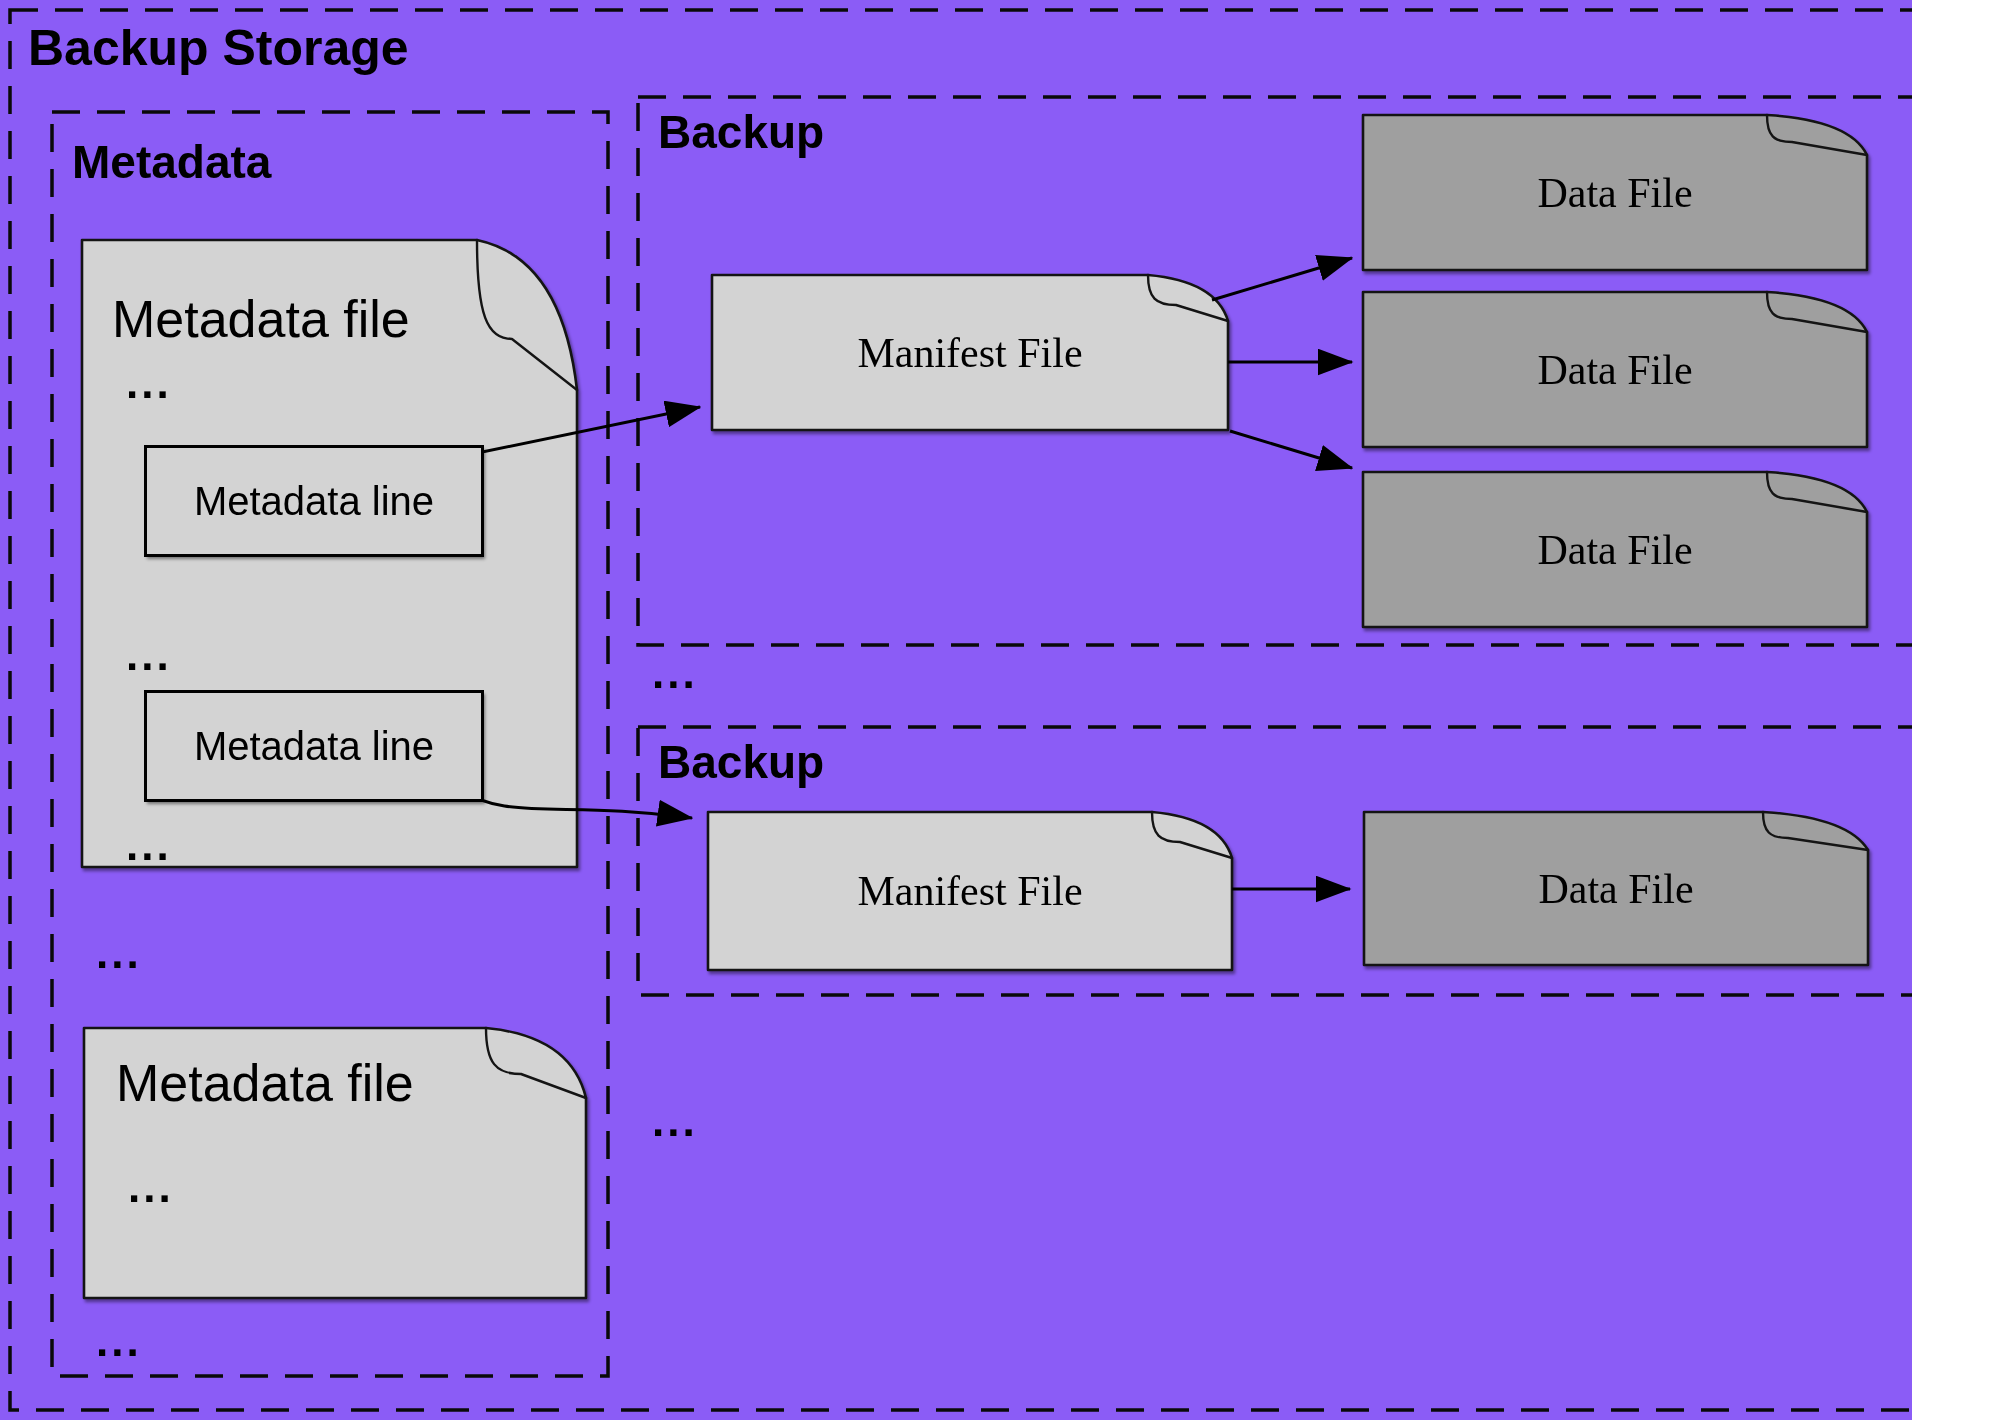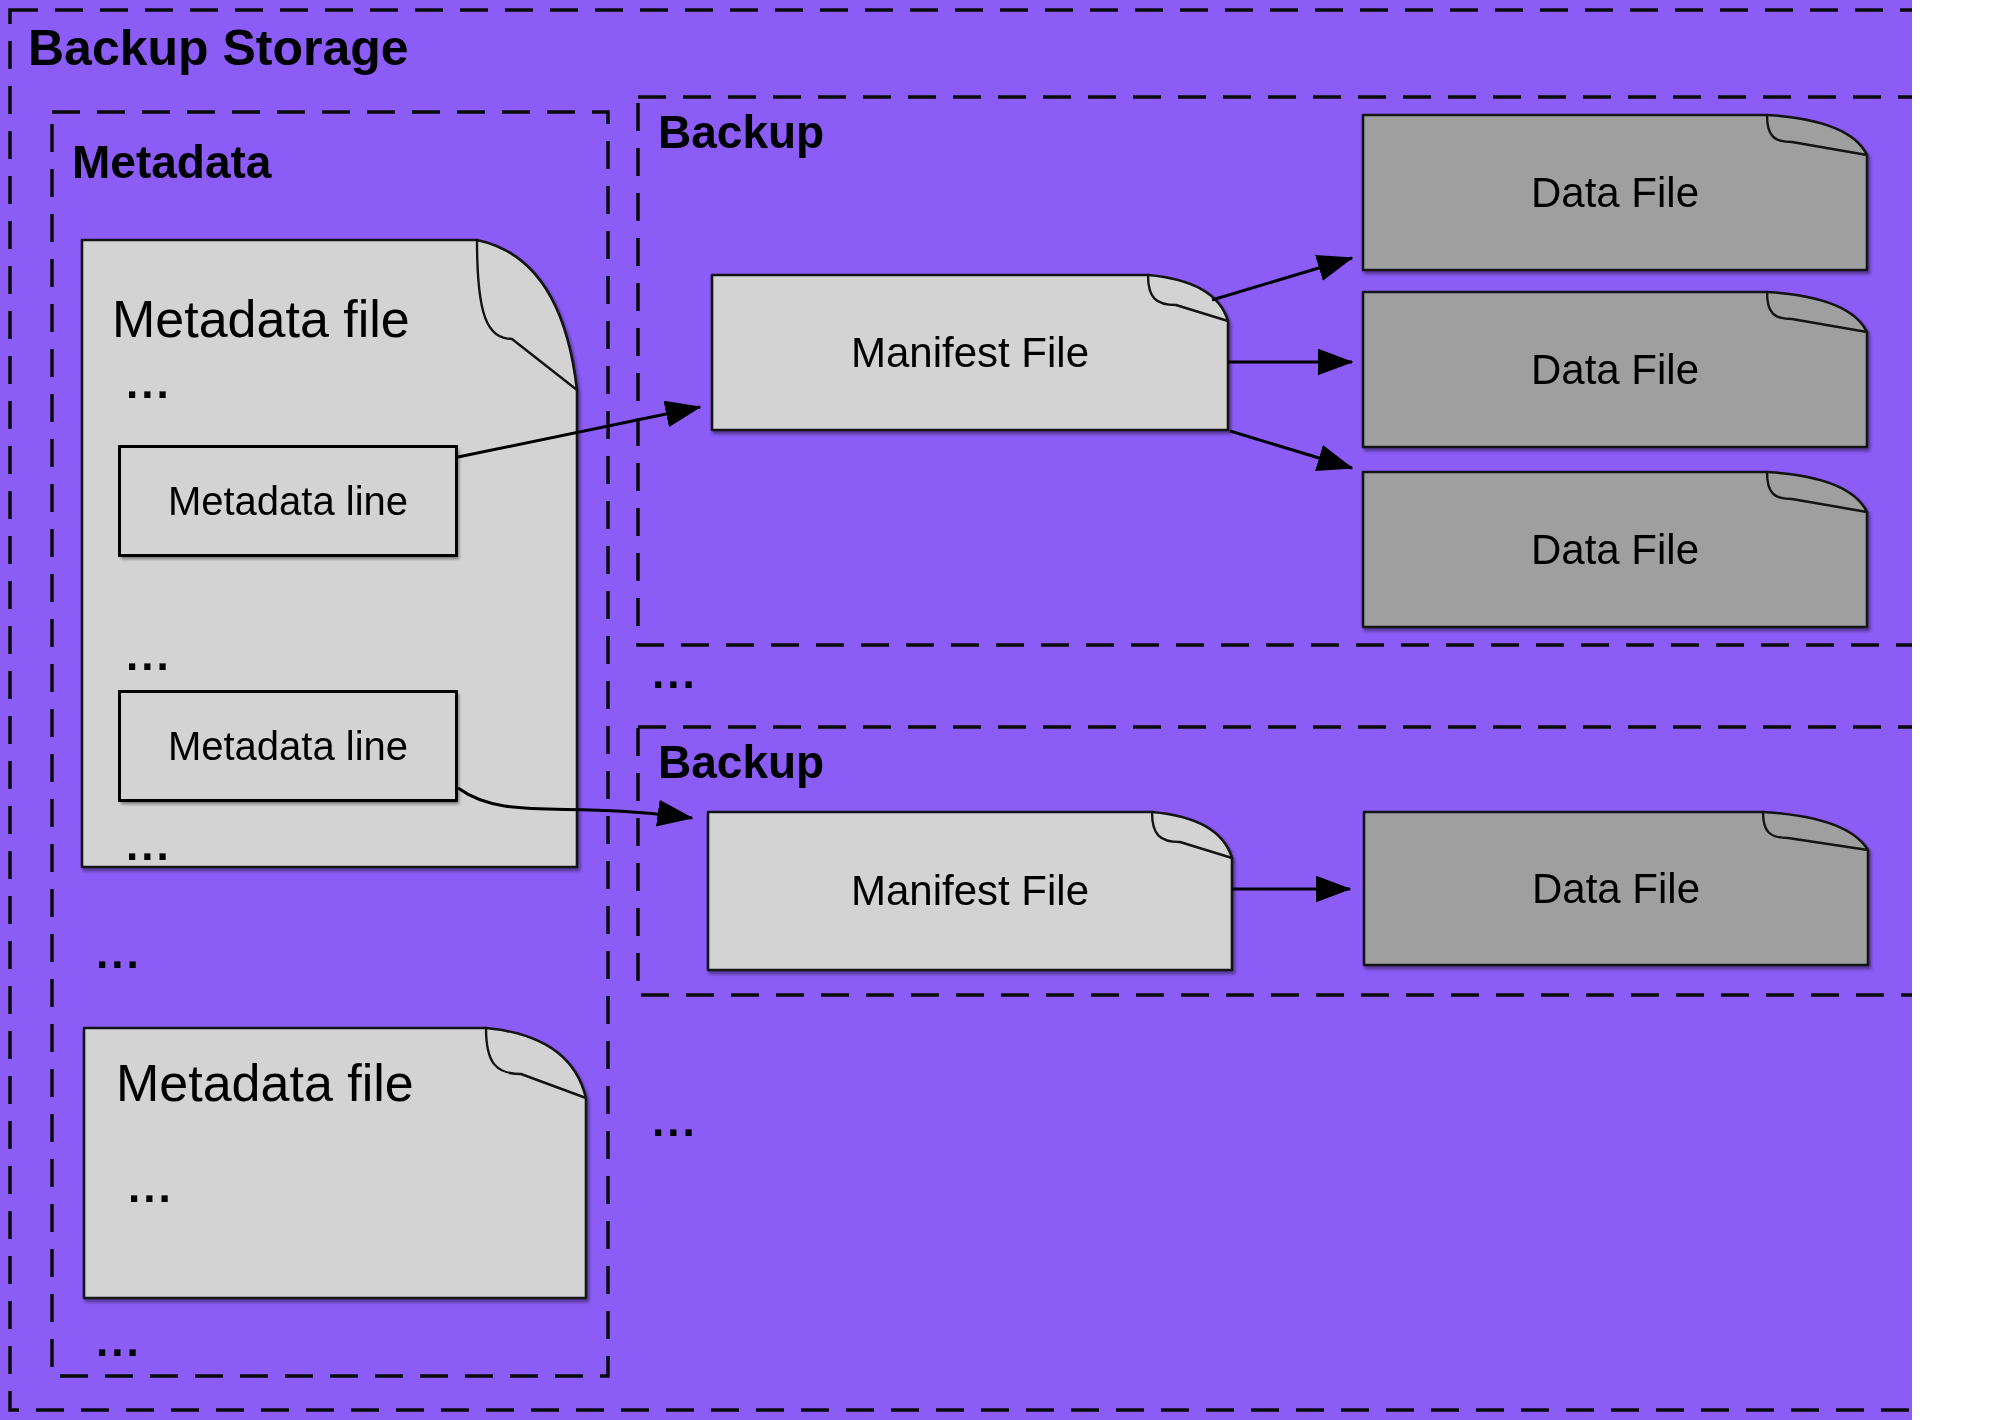--- a/index.html
+++ b/index.html
@@ -10,24 +10,24 @@
   .doc-g{filter:drop-shadow(2px 3px 1.5px rgba(0,0,0,0.40));}
   .doc{stroke:#141414;stroke-width:2.6;stroke-linejoin:round;}
   .crease{fill:none;stroke:#141414;stroke-width:2.4;stroke-linejoin:round;stroke-linecap:round;}
   .arrow{fill:none;stroke:#000;stroke-width:3;}
   .lbl{position:absolute;white-space:nowrap;line-height:1.15;}
   .sect-title{font-size:46px;font-weight:700;}
   .main-title{font-size:50px;font-weight:700;}
   .file-title{font-size:52px;font-weight:400;text-align:center;}
   .dots{font-size:44px;font-weight:700;letter-spacing:3px;}
   .doc-label{position:absolute;display:flex;align-items:center;justify-content:center;
-             font-size:42px;white-space:nowrap;}
+             font-size:42px;white-space:nowrap;font-family:Liberation Serif, serif;}
   .mline{position:absolute;display:flex;align-items:center;justify-content:center;
          background:#d3d3d3;border:3px solid #000;font-size:40px;white-space:nowrap;
-         box-shadow:2px 3px 3px -1px rgba(0,0,0,0.45);box-sizing:border-box;}
+         box-shadow:2px 3px 3px -1px rgba(0,0,0,0.45);box-sizing:border-box;margin-left:26px;}
 </style>
 </head>
 <body>
 
 <div class="stage">
 
   <svg class="layer" width="2000" height="1420" viewBox="0 0 2000 1420">
     <defs>
       <marker id="ah" viewBox="0 0 12 9" refX="11.5" refY="4.5" markerWidth="12" markerHeight="9" orient="auto" markerUnits="strokeWidth">
         <path d="M0,0 L12,4.5 L0,9 Z" fill="#000"></path>

